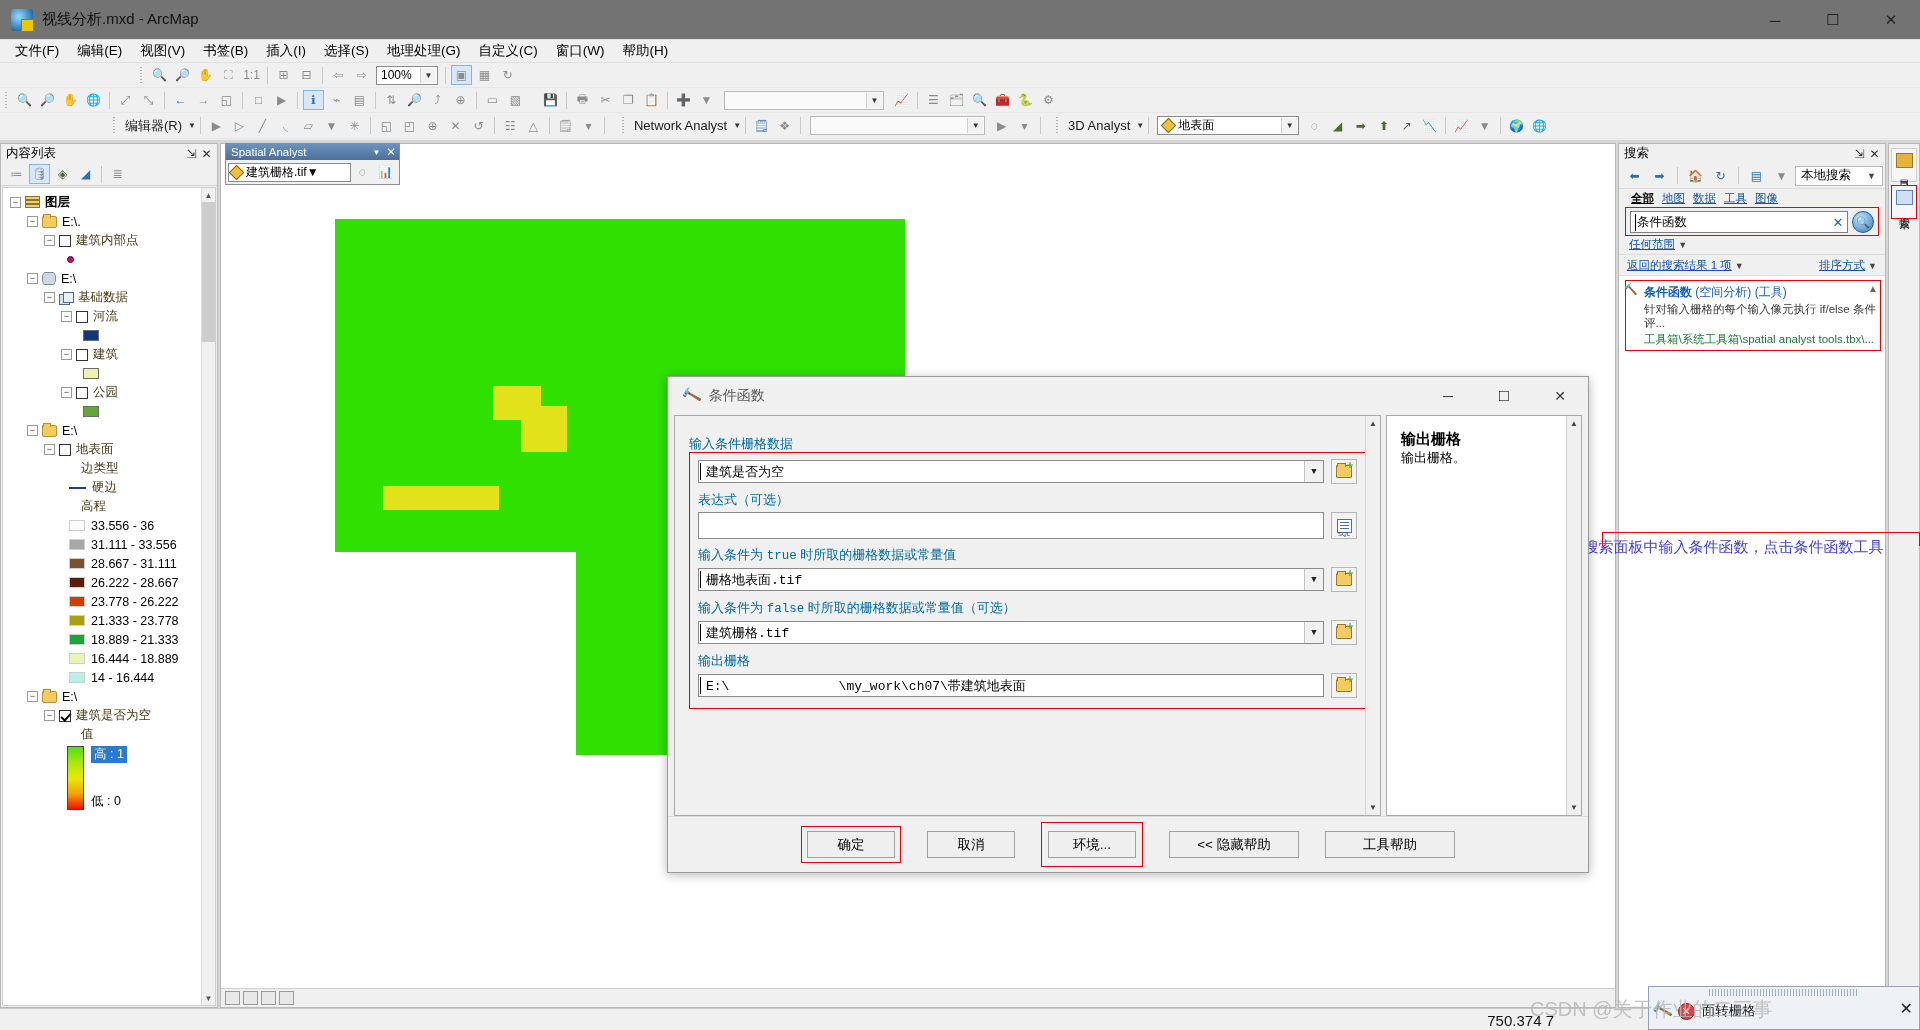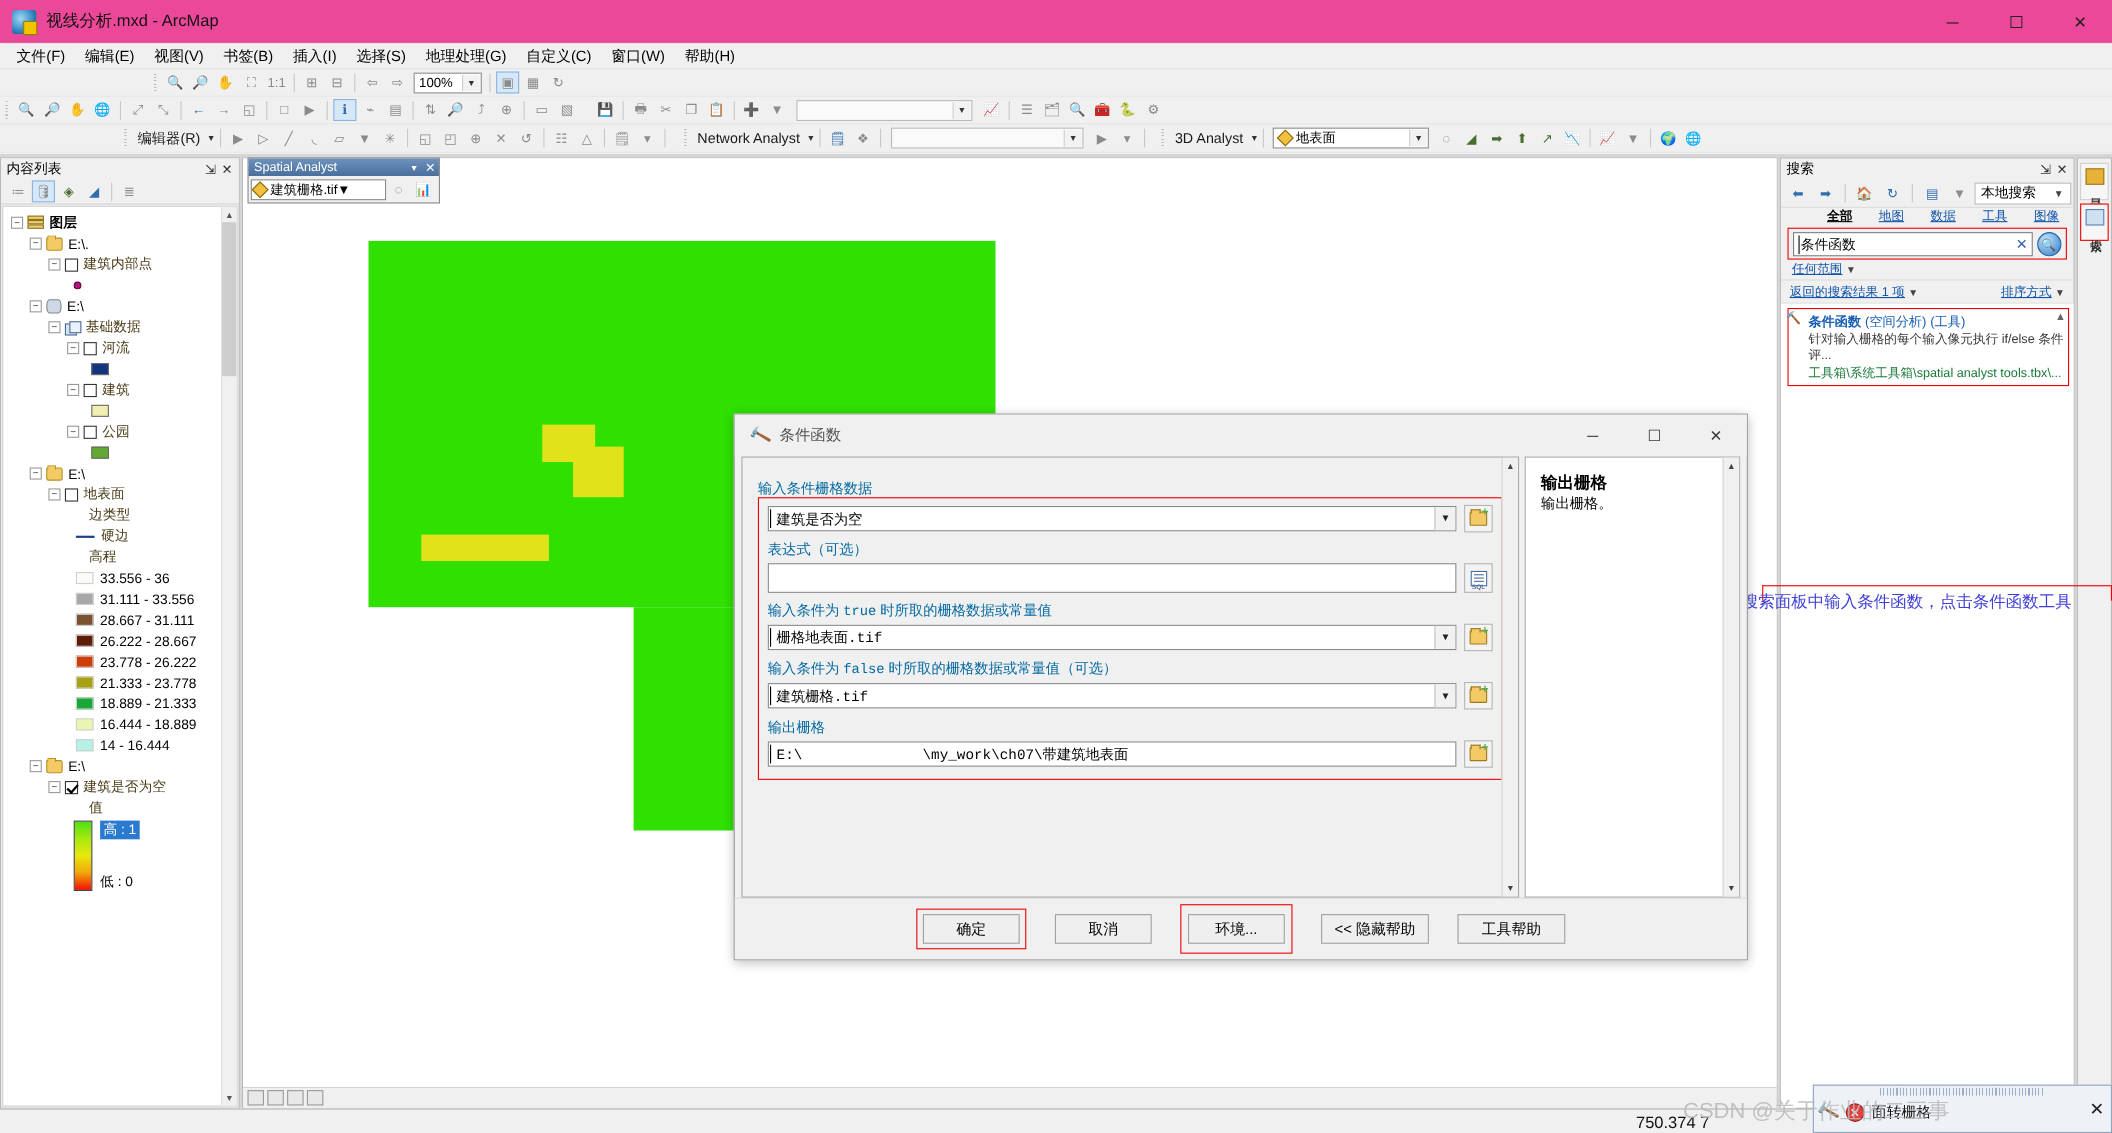--- a/index.html
+++ b/index.html
@@ -6,21 +6,21 @@
   html, body { margin:0; padding:0; }
   body {
     width:1920px; height:1030px;
     font-family:"Liberation Sans","DejaVu Sans",sans-serif;
     font-size:13px; color:#000;
     background:#d6d6d6; overflow:hidden; position:relative;
   }
 
   
   #titlebar {
-    height:40px; background:#ec4899; display:flex; align-items:center;
+    height:40px; background:#737373; display:flex; align-items:center;
     border-bottom:1px solid #e3e3e3; position:relative;
   }
   #app-icon {
     width:22px;height:22px;margin-left:11px;margin-right:9px;flex:none;
     border-radius:3px;
     background:radial-gradient(circle at 35% 35%, #9fd8f5 0%, #2c83c0 60%, #10405f 100%);
     position:relative;
   }
   #app-icon:after{
     content:"";position:absolute;right:-1px;bottom:-1px;width:11px;height:11px;
@@ -177,21 +177,21 @@
   #search-panel{
     position:absolute;right:34px;top:3px;width:268px;bottom:22px;
     background:#f0f0f0;border:1px solid #b9b9b9;display:flex;flex-direction:column;
   }
   #sp-header{height:19px;display:flex;align-items:center;padding:0 3px 0 5px;font-size:12.5px;}
   #sp-header .spacer{flex:1;}
   #sp-nav{height:26px;display:flex;align-items:center;padding-left:4px;gap:2px;
     border-bottom:1px solid #dcdcdc;}
   #sp-scope{flex:1;height:20px;border:1px solid #b9b9b9;background:#fff;display:flex;
     align-items:center;padding-left:5px;font-size:12.5px;position:relative;margin-right:2px;}
-  #sp-tabs{height:18px;display:flex;align-items:flex-start;gap:24px;padding:0 12px;font-size:11.5px;margin-left:30px;}
+  #sp-tabs{height:18px;display:flex;align-items:center;gap:8px;padding:0 12px;font-size:11.5px;}
   .sp-tab{color:#1155aa;text-decoration:underline;}
   .sp-tab.active{color:#000;font-weight:bold;text-decoration:underline;}
   #sp-searchbox-wrap{padding:0 6px;position:relative;}
   #sp-redbox{border:1.5px solid #ef0000;padding:3px 4px 2px 4px;}
   #sp-inputrow{display:flex;align-items:center;}
   #sp-input{flex:1;height:22px;border:1px solid #7f7f7f;background:#fff;display:flex;
     align-items:center;padding:0 2px 0 4px;font-size:12.5px;}
   #sp-input .txt{flex:1;border-left:1px solid #000;padding-left:1px;}
   #sp-clear{width:14px;text-align:center;color:#2f5d9e;font-size:13px;}
   #sp-go{width:22px;height:22px;margin-left:4px;border-radius:50%;
@@ -280,21 +280,21 @@
     font-family:"Liberation Serif","DejaVu Serif",serif;}
   #dlg-right-scroll{position:absolute;right:0;top:0;bottom:0;width:15px;background:#f0f0f0;
     border-left:1px solid #d4d4d4;}
   #dlg-right-scroll .a{height:15px;display:flex;align-items:center;justify-content:center;
     font-size:8px;color:#444;}
   #dlg-right-scroll .a.bot{position:absolute;bottom:0;left:0;right:0;}
   #dlg-footer{height:56px;display:flex;align-items:center;justify-content:center;gap:26px;
     border-top:1px solid #dcdcdc;background:#f0f0f0;}
   .dbtn{width:88px;height:27px;border:1px solid #a0a0a0;background:#efefef;
     display:flex;align-items:center;justify-content:center;font-size:13.5px;color:#000;}
-  .dbtn.wide{width:98px;}
+  .dbtn.wide{width:130px;}
   .redwrap{border:1.5px solid #ef0000;padding:4px 5px;}
   .redwrap.tall{padding:8px 6px;}
 
   
   #statusbar{
     position:absolute;left:0;right:0;bottom:0;height:22px;background:#f0f0f0;
     border-top:1px solid #c9c9c9;display:flex;align-items:center;
   }
   #status-coord{position:absolute;right:366px;bottom:1px;font-size:15px;color:#111;}
 

